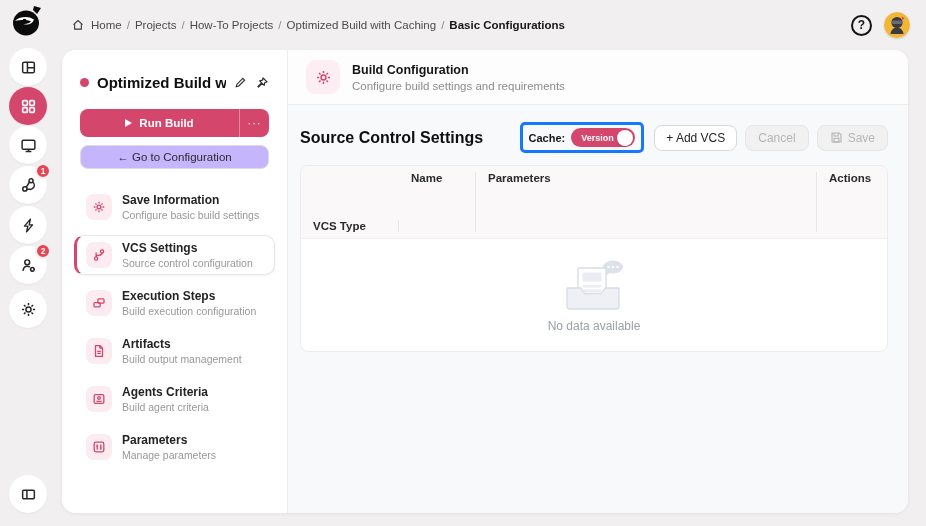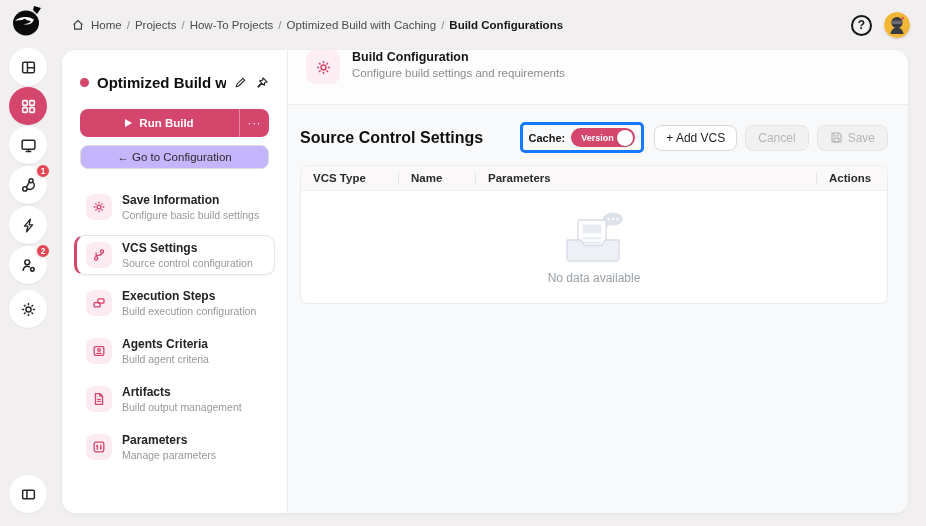--- a/index.html
+++ b/index.html
@@ -50,21 +50,21 @@
   .menu { padding:4px 12px; display:flex; flex-direction:column; gap:8px; }
   .menu-item { display:flex; align-items:center; gap:10px; padding:5px 8px 5px 9px; border:1px solid transparent; border-left:3px solid transparent; border-radius:10px; cursor:pointer; }
   .menu-item.active { background:#fff; border:1px solid #e6e6e6; border-left:3px solid #d5466c; box-shadow:0 1px 3px rgba(0,0,0,.05); }
   .mi-icon { width:26px; height:26px; border-radius:8px; background:#fcebf1; color:#d5466c; flex:none; display:flex; align-items:center; justify-content:center; }
   .mi-text { min-width:0; }
   .mi-title { font-size:12px; font-weight:700; color:#232323; }
   .mi-desc { font-size:10.5px; color:#989898; margin-top:2px; white-space:nowrap; }
 
   
   .main { flex:1; min-width:0; background:#f8f9fb; display:flex; flex-direction:column; }
-  .main-head { height:55px; flex:none; background:#fdfdfe; border-bottom:1px solid #ececec; display:flex; gap:12px; padding:0 18px; }
+  .main-head { height:55px; flex:none; background:#fdfdfe; border-bottom:1px solid #ececec; display:flex; align-items:center; gap:12px; padding:0 18px; }
   .mh-icon { width:34px; height:34px; border-radius:9px; background:#fdeef3; color:#d5466c; display:flex; align-items:center; justify-content:center; flex:none; }
   .mh-title { font-size:12.5px; font-weight:700; color:#151515; }
   .mh-sub { font-size:11.5px; color:#8c8c8c; margin-top:3px; }
 
   .section-head { display:flex; align-items:center; padding:17px 20px 0 12px; gap:8px; }
   .section-title { font-size:16px; font-weight:700; color:#0f0f0f; flex:1; }
 
   .cache-box { display:flex; align-items:center; gap:6px; border:3px solid #1677ff; border-radius:5px; padding:3px 6px; margin-right:2px; }
   .cache-label { font-size:11px; font-weight:600; color:#141414; }
   .toggle { position:relative; width:64px; height:19px; border-radius:10px; background:#d5466c; display:flex; align-items:center; cursor:pointer; }
@@ -72,21 +72,21 @@
   .toggle-knob { position:absolute; right:2px; top:1.5px; width:16px; height:16px; border-radius:50%; background:#fff; box-shadow:0 1px 2px rgba(0,0,0,.2); }
 
   .btn { height:26px; display:flex; align-items:center; gap:5px; border-radius:8px; font-size:12px; cursor:pointer; font-family:inherit; }
   .btn-add { background:#fff; border:1px solid #d9d9d9; color:#242424; padding:0 11px; font-weight:400; }
   .btn-disabled { background:#f1f1f1; border:1px solid #e5e5e5; color:#b5b5b5; padding:0 12px; cursor:not-allowed; }
 
   .table { margin:12px 20px 0 12px; background:#fff; border:1px solid #ececec; border-radius:8px; overflow:hidden; }
   .thead { display:flex; background:#faf8f8; border-bottom:1px solid #efefef; }
   .th { padding:6px 12px; font-size:11.5px; font-weight:700; color:#2b2b2b; position:relative; }
   .th:not(:last-child)::after { content:""; position:absolute; right:0; top:6px; bottom:6px; width:1px; background:#e6e6e6; }
-  .th-1 { width:98px; } .th-2 { width:77px; } .th-3 { flex:1; } .th-4 { width:70px; }
+  .th-1 { width:98px;margin-top:48px; } .th-2 { width:77px; } .th-3 { flex:1; } .th-4 { width:70px; }
   .tbody { height:112px; display:flex; flex-direction:column; align-items:center; justify-content:center; gap:7px; }
   .empty-text { font-size:12px; color:#9aa1a8; }
 </style>
 </head>
 <body>
 
 <div class="page">
 
   <div class="topbar">
     <div class="crumbs">
@@ -96,21 +96,21 @@
           </svg>
       </span>
       <span class="crumb">Home</span>
       <span class="crumb-sep">/</span>
       <span class="crumb">Projects</span>
       <span class="crumb-sep">/</span>
       <span class="crumb">How-To Projects</span>
       <span class="crumb-sep">/</span>
       <span class="crumb">Optimized Build with Caching</span>
       <span class="crumb-sep">/</span>
-      <span class="crumb current">Build Configurations</span>
+      <span class="crumb current">Basic Configurations</span>
     </div>
     <div class="top-right">
       <div class="help-btn">?</div>
       <div class="avatar">
         <svg width="26" height="26" viewBox="0 0 26 26">
           <circle cx="13" cy="13" r="13" fill="#f2b636"></circle>
           <path d="M6.5 22c.5-4 3-6.5 6.5-6.5s6 2.5 6.5 6.5z" fill="#3a3a42"></path>
           <circle cx="13" cy="10.5" r="5.6" fill="#3a3a42"></circle>
           <rect x="8" y="8.6" width="10" height="3.4" rx="1.6" fill="#6a6a74"></rect>
           <path d="M17.5 4.5l3 1.5-2 2.2z" fill="#d5466c"></path>
@@ -251,42 +251,42 @@
               </svg>
           </span>
           <span class="mi-text">
             <div class="mi-title">Execution Steps</div>
             <div class="mi-desc">Build execution configuration</div>
           </span>
         </div>
 
         <div class="menu-item">
           <span class="mi-icon">
+            <svg width="14" height="14" viewBox="0 0 16 16" fill="none" stroke="currentColor" stroke-width="1.5" stroke-linejoin="round">
+                <path d="M4 1.8h5l3 3v9.4H4z"></path>
+                <path d="M9 1.8v3h3M6 8.4h4M6 10.8h4"></path>
+              </svg>
+          </span>
+          <span class="mi-text">
+            <div class="mi-title">Artifacts</div>
+            <div class="mi-desc">Build output management</div>
+          </span>
+        </div>
+
+        <div class="menu-item">
+          <span class="mi-icon">
             <svg width="14" height="14" viewBox="0 0 16 16" fill="none" stroke="currentColor" stroke-width="1.5">
                 <rect x="2.5" y="3" width="11" height="10" rx="1.5"></rect>
                 <circle cx="8" cy="6.8" r="1.5"></circle>
                 <path d="M5 10.8h6"></path>
               </svg>
           </span>
           <span class="mi-text">
             <div class="mi-title">Agents Criteria</div>
             <div class="mi-desc">Build agent criteria</div>
-          </span>
-        </div>
-
-        <div class="menu-item">
-          <span class="mi-icon">
-            <svg width="14" height="14" viewBox="0 0 16 16" fill="none" stroke="currentColor" stroke-width="1.5" stroke-linejoin="round">
-                <path d="M4 1.8h5l3 3v9.4H4z"></path>
-                <path d="M9 1.8v3h3M6 8.4h4M6 10.8h4"></path>
-              </svg>
-          </span>
-          <span class="mi-text">
-            <div class="mi-title">Artifacts</div>
-            <div class="mi-desc">Build output management</div>
           </span>
         </div>
 
         <div class="menu-item">
           <span class="mi-icon">
             <svg width="14" height="14" viewBox="0 0 16 16" fill="none" stroke="currentColor" stroke-width="1.5">
                 <rect x="2.5" y="2.5" width="11" height="11" rx="2"></rect>
                 <path d="M6 5v6M10 5v6"></path>
                 <circle cx="6" cy="7" r="1.1" fill="currentColor" stroke="none"></circle>
                 <circle cx="10" cy="9" r="1.1" fill="currentColor" stroke="none"></circle>

